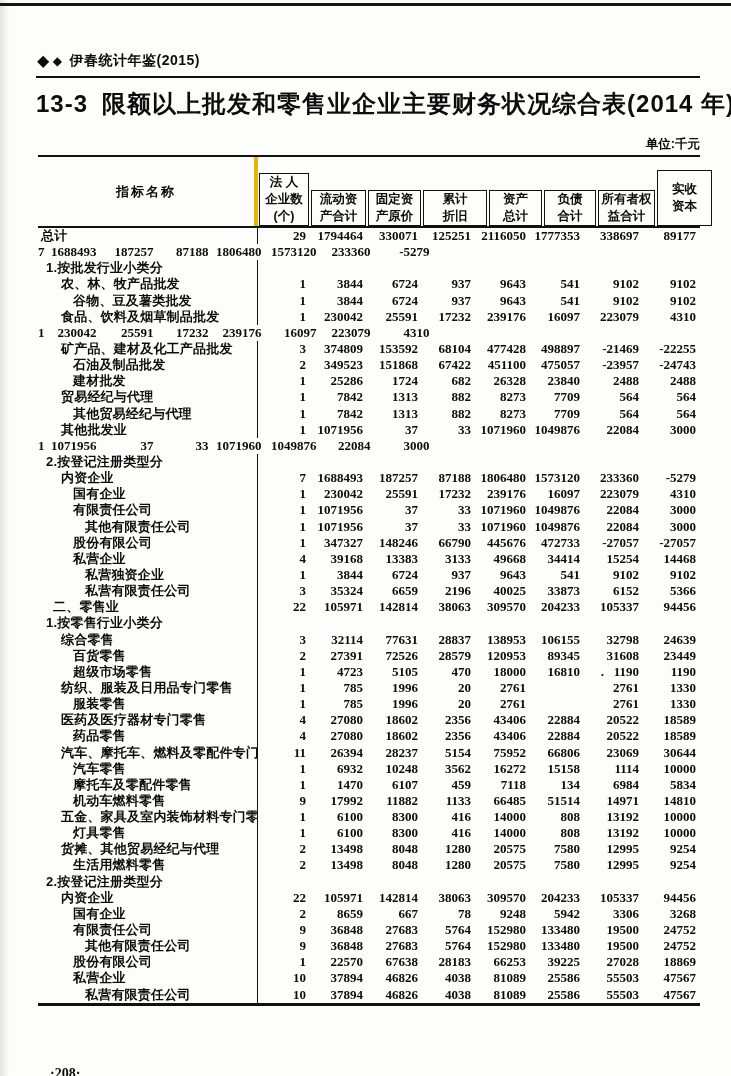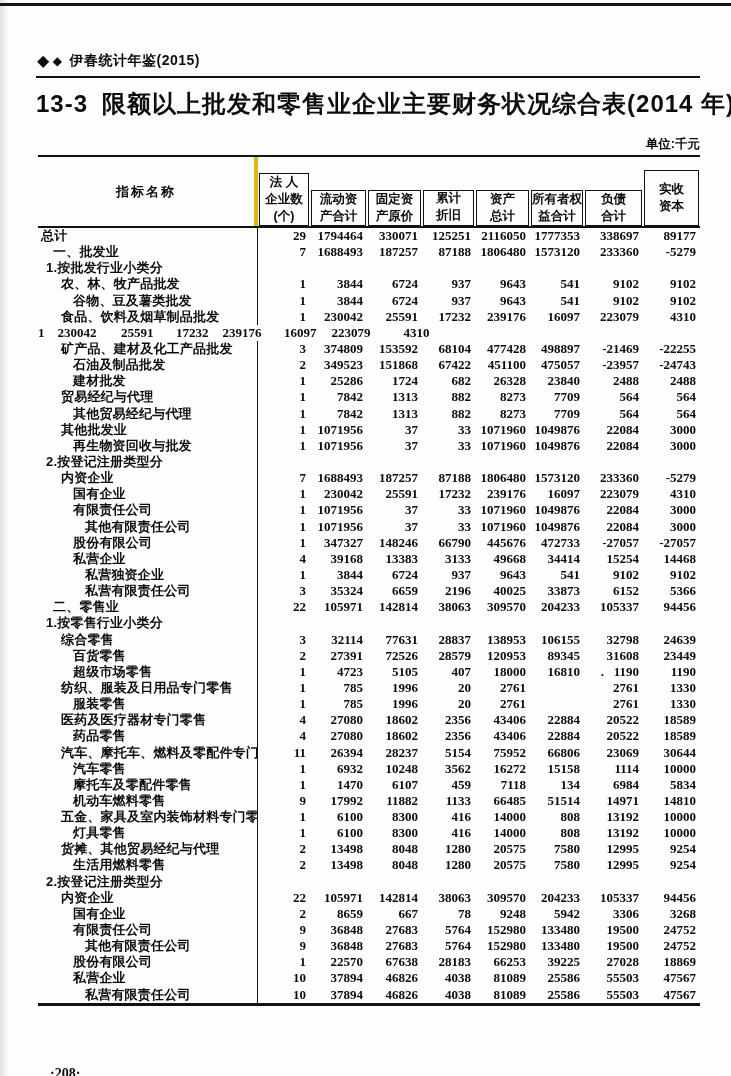--- a/index.html
+++ b/index.html
@@ -65,21 +65,21 @@
     flex:none; margin:0 1px;
     border:1.5px solid #111;
     display:flex; align-items:center; justify-content:center;
     text-align:center;
     font-size:12.5px; font-weight:700;
     white-space:pre-line; line-height:1.35;
   }
   .th-box:nth-child(1){ width:50px; }
   .th-box:nth-child(2){ width:55px; }
   .th-box:nth-child(3){ width:53px; }
-  .th-box:nth-child(4){ width:51px;font-family:Liberation Mono, monospace; }
+  .th-box:nth-child(4){ width:64px; }
   .th-box:nth-child(5){ width:53px; }
   .th-box:nth-child(6){ width:52px; }
   .th-box:nth-child(7){ width:57px; }
   .th-box:nth-child(8){ width:55px; align-self:flex-end; height:56px; }
 
   .tbody { border-bottom:3px solid #111; }
   .trow { display:flex; height:16.15px; }
   .row-label {
     width:220px; flex:none;
     border-right:1.5px solid #111;
@@ -143,42 +143,41 @@
 企业数
 (个)</div>
           <div class="th-box">流动资
 产合计</div>
           <div class="th-box">固定资
 产原价</div>
           <div class="th-box">累计
 折旧</div>
           <div class="th-box">资产
 总计</div>
+          <div class="th-box">负债
+合计</div>
           <div class="th-box">所有者权
 益合计</div>
-          <div class="th-box">负债
-合计</div>
           <div class="th-box">实收
 资本</div>
         </div>
     </div>
     <div class="tbody" id="tbody">
         <div class="trow">
           <div class="row-label lvl0">总计</div>
           <div class="cell">29</div>
           <div class="cell">1794464</div>
           <div class="cell">330071</div>
           <div class="cell">125251</div>
           <div class="cell">2116050</div>
           <div class="cell">1777353</div>
           <div class="cell">338697</div>
           <div class="cell">89177</div>
         </div>
         <div class="trow">
-          <div class="row-label lvl1">一、批发业</div>
           <div class="cell">7</div>
           <div class="cell">1688493</div>
           <div class="cell">187257</div>
           <div class="cell">87188</div>
           <div class="cell">1806480</div>
           <div class="cell">1573120</div>
           <div class="cell">233360</div>
           <div class="cell">-5279</div>
         </div>
         <div class="trow">
@@ -295,21 +294,20 @@
           <div class="cell">1</div>
           <div class="cell">1071956</div>
           <div class="cell">37</div>
           <div class="cell">33</div>
           <div class="cell">1071960</div>
           <div class="cell">1049876</div>
           <div class="cell">22084</div>
           <div class="cell">3000</div>
         </div>
         <div class="trow">
-          <div class="row-label lvl4">再生物资回收与批发</div>
           <div class="cell">1</div>
           <div class="cell">1071956</div>
           <div class="cell">37</div>
           <div class="cell">33</div>
           <div class="cell">1071960</div>
           <div class="cell">1049876</div>
           <div class="cell">22084</div>
           <div class="cell">3000</div>
         </div>
         <div class="trow">
@@ -453,21 +451,21 @@
           <div class="cell">120953</div>
           <div class="cell">89345</div>
           <div class="cell">31608</div>
           <div class="cell">23449</div>
         </div>
         <div class="trow">
           <div class="row-label lvl4">超级市场零售</div>
           <div class="cell">1</div>
           <div class="cell">4723</div>
           <div class="cell">5105</div>
-          <div class="cell">407</div>
+          <div class="cell">470</div>
           <div class="cell">18000</div>
           <div class="cell">16810</div>
           <div class="cell">.   1190</div>
           <div class="cell">1190</div>
         </div>
         <div class="trow">
           <div class="row-label lvl3">纺织、服装及日用品专门零售</div>
           <div class="cell">1</div>
           <div class="cell">785</div>
           <div class="cell">1996</div>

